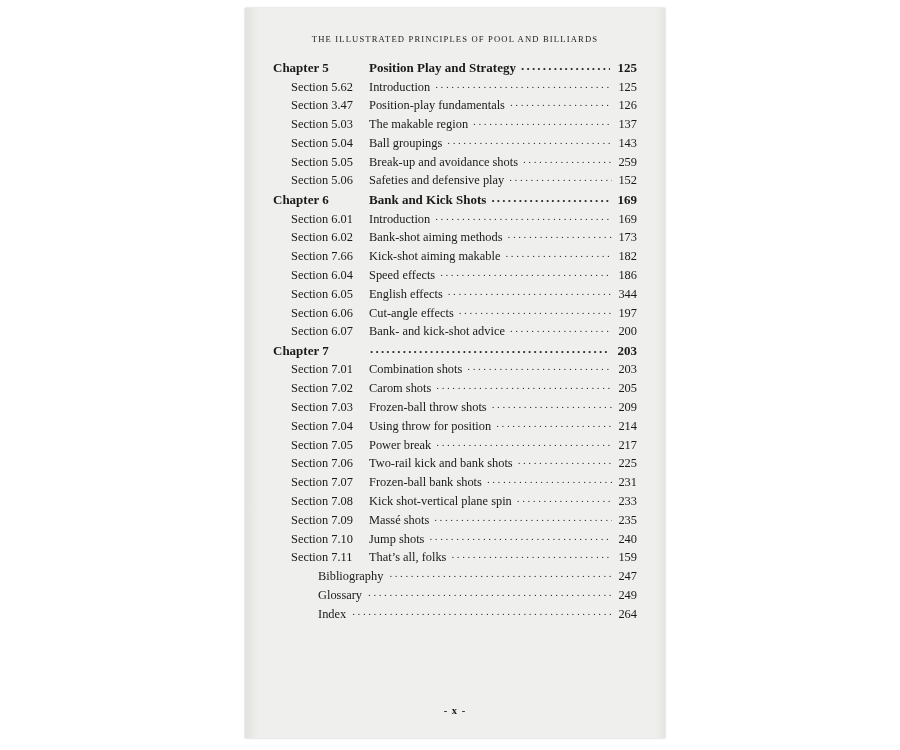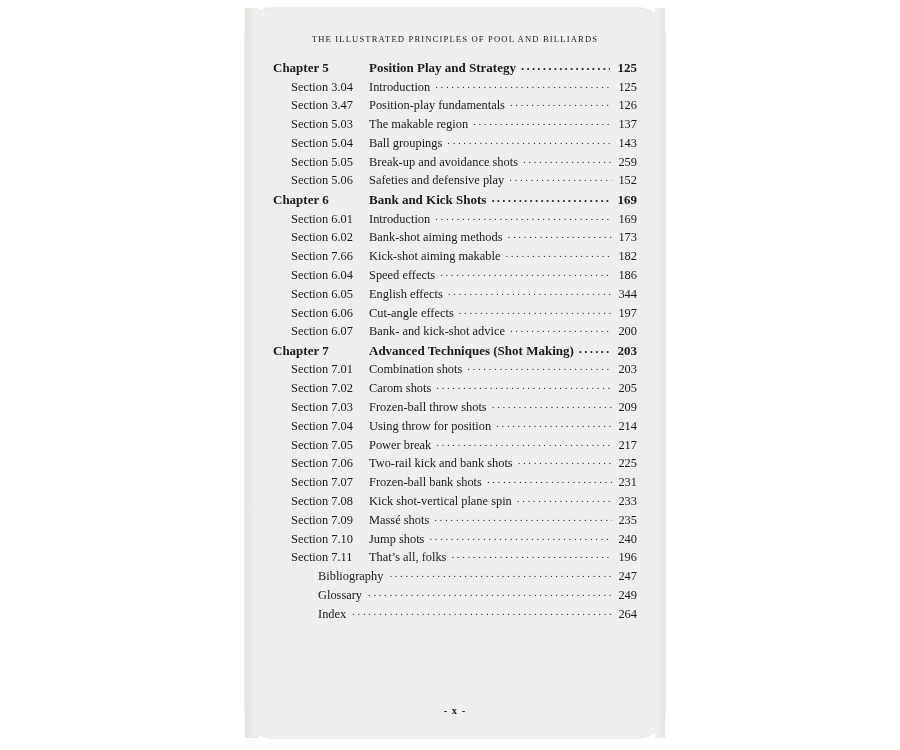--- a/index.html
+++ b/index.html
@@ -16,21 +16,20 @@
   #page {
     position: absolute;
     left: 245px;
     top: 8px;
     width: 420px;
     height: 730px;
     background: #efefed;
     box-shadow: 0 0 2px rgba(0,0,0,0.25);
     box-sizing: border-box;
     padding: 22px 28px 10px 28px;
-    border-radius: 28px;
   }
   
   #page::before {
     content: "";
     position: absolute;
     left: 0; top: 0; bottom: 0;
     width: 14px;
     background: linear-gradient(to right, #e2e2df, #efefed);
     pointer-events: none;
   }
@@ -149,21 +148,21 @@
   <div class="running-head">The Illustrated Principles of Pool and Billiards</div>
 
   <div class="toc" id="toc-list">
       <div class="row chapter">
         <span class="label">Chapter 5</span>
         <span class="title">Position Play and Strategy</span>
         <span class="dots">...............................................................................</span>
         <span class="page">125</span>
       </div>
       <div class="row section">
-        <span class="label">Section 3.04</span>
+        <span class="label">Section 5.62</span>
         <span class="title">Introduction</span>
         <span class="dots">...............................................................................</span>
         <span class="page">125</span>
       </div>
       <div class="row section">
         <span class="label">Section 3.47</span>
         <span class="title">Position-play fundamentals</span>
         <span class="dots">...............................................................................</span>
         <span class="page">126</span>
       </div>
@@ -234,21 +233,20 @@
         <span class="page">197</span>
       </div>
       <div class="row section">
         <span class="label">Section 6.07</span>
         <span class="title">Bank- and kick-shot advice</span>
         <span class="dots">...............................................................................</span>
         <span class="page">200</span>
       </div>
       <div class="row chapter">
         <span class="label">Chapter 7</span>
-        <span class="title">Advanced Techniques (Shot Making)</span>
         <span class="dots">...............................................................................</span>
         <span class="page">203</span>
       </div>
       <div class="row section">
         <span class="label">Section 7.01</span>
         <span class="title">Combination shots</span>
         <span class="dots">...............................................................................</span>
         <span class="page">203</span>
       </div>
       <div class="row section">
@@ -302,21 +300,21 @@
       <div class="row section">
         <span class="label">Section 7.10</span>
         <span class="title">Jump shots</span>
         <span class="dots">...............................................................................</span>
         <span class="page">240</span>
       </div>
       <div class="row section">
         <span class="label">Section 7.11</span>
         <span class="title">That’s all, folks</span>
         <span class="dots">...............................................................................</span>
-        <span class="page">196</span>
+        <span class="page">159</span>
       </div>
       <div class="row backmatter">
         <span class="label">Bibliography</span>
         <span class="dots">...............................................................................</span>
         <span class="page">247</span>
       </div>
       <div class="row backmatter">
         <span class="label">Glossary</span>
         <span class="dots">...............................................................................</span>
         <span class="page">249</span>

